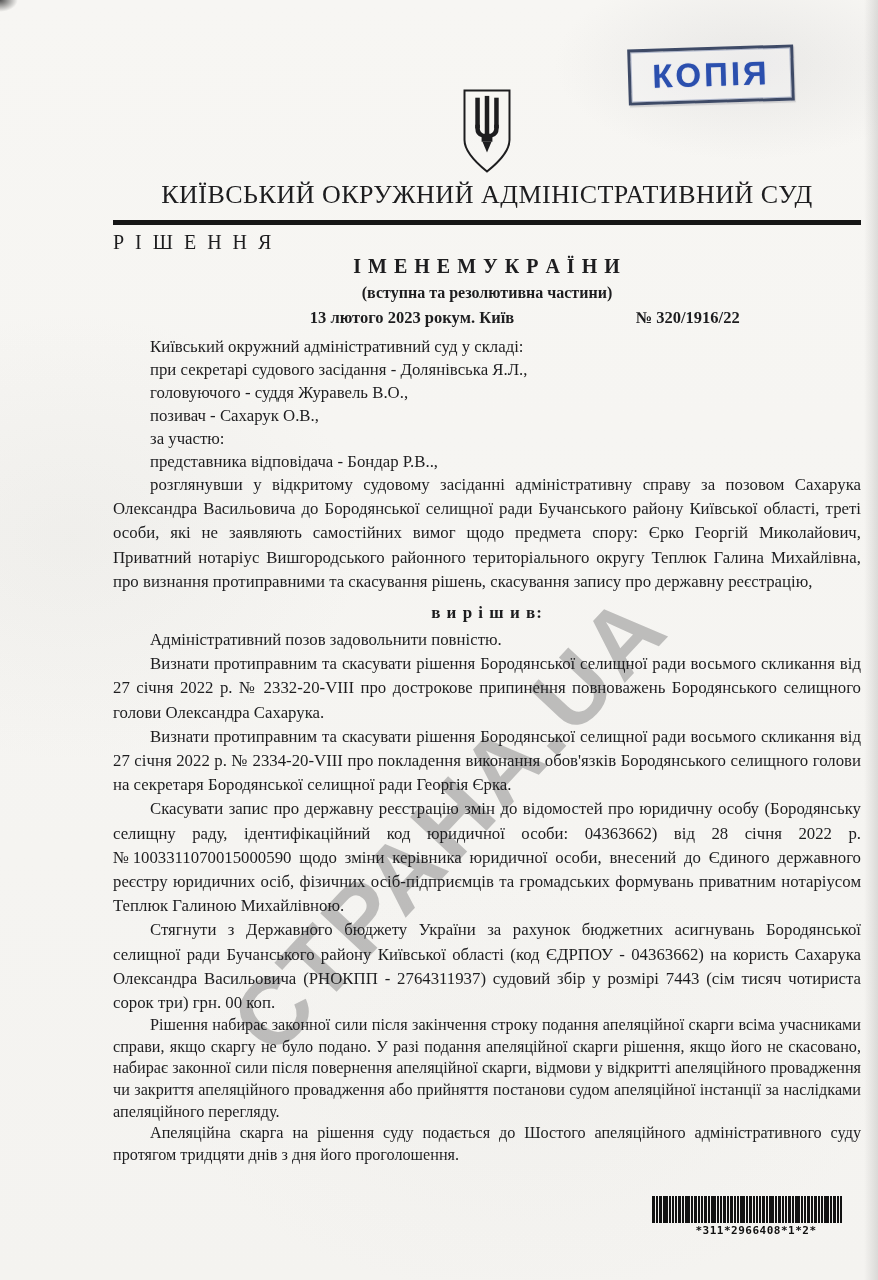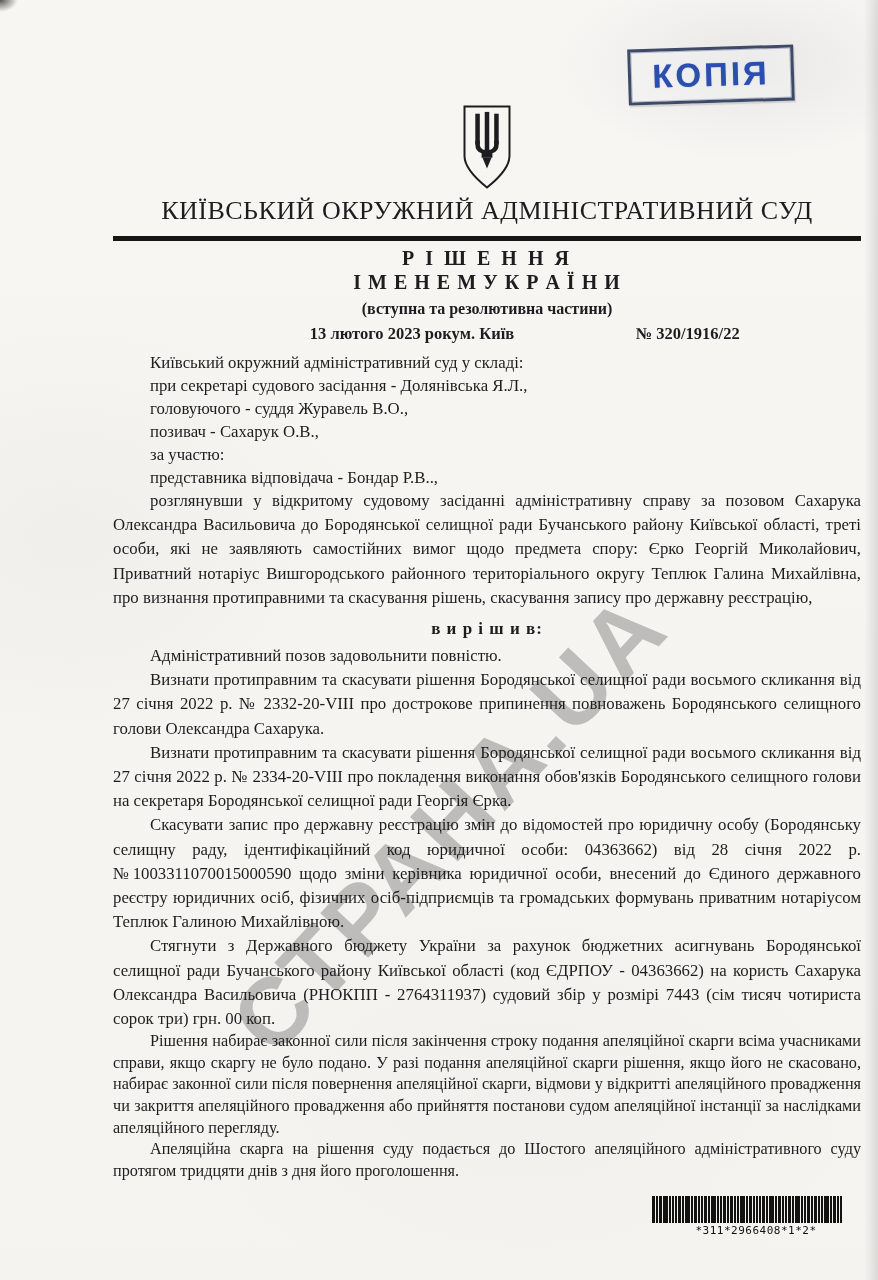--- a/index.html
+++ b/index.html
@@ -38,47 +38,47 @@
     box-shadow:inset 0 0 0 1px rgba(57,80,143,.35), 1px 2px 1px rgba(70,70,90,.18);
     display:flex;align-items:center;justify-content:center;
     transform:rotate(-1.8deg);
     color:#2b4fae;
     font-family:"Liberation Sans", sans-serif;
     font-weight:700;font-size:33px;letter-spacing:3px;
     text-shadow:0 0 1px rgba(43,79,174,.55);
     background:rgba(248,248,252,.25);
   }
 
-  .content{position:absolute;left:113px;width:748px;top:16px;z-index:2;}
+  .content{position:absolute;left:113px;width:748px;top:0;z-index:2;}
 
   .emblem{display:block;margin:88px auto 6px;}
   .court-name{text-align:center;font-size:26px;letter-spacing:.5px;white-space:nowrap;line-height:30px;}
   .rule{margin-top:10px;height:5px;background:#161616;}
-  .doc-title{margin-top:6px;text-align:center;font-weight:700;font-size:20px;letter-spacing:3px;line-height:22px;}
+  .doc-title{margin-top:6px;font-weight:400;font-size:20px;letter-spacing:3px;line-height:22px;}
   .doc-title2{margin-top:2px;text-align:center;font-weight:700;font-size:20px;letter-spacing:1px;line-height:22px;}
   .subtitle{margin-top:6px;text-align:center;font-weight:700;font-size:16px;line-height:20px;}
   .meta-row{margin-top:4px;display:flex;align-items:baseline;font-weight:700;font-size:16.5px;line-height:22px;}
   .meta-left{flex:1;text-align:right;}
   .meta-center{text-align:center;}
   .meta-right{flex:1;text-align:center;}
 
   .intro{margin-top:6px;font-size:16.8px;line-height:23px;padding-left:37px;}
   .case-par, .par{font-size:16.8px;line-height:24.2px;text-align:justify;text-indent:37px;}
   .decision-heading{text-align:center;font-weight:700;font-size:17px;margin:8px 0 4px;line-height:22px;letter-spacing:1px;font-family:Liberation Serif, serif;}
   .closing{}
   .closing .par{font-size:16.2px;line-height:21.6px;}
 
   
   .barcode{position:absolute;left:652px;top:1196px;z-index:2;width:208px;}
   .barcode-bars{display:flex;gap:1px;align-items:stretch;height:27px;}
   .bar{background:#121212;flex:0 0 auto;height:27px;}
   .barcode-label{
     text-align:center;margin-top:1px;
     font-family:"DejaVu Sans Mono", monospace;
-    font-weight:400;font-size:11px;letter-spacing:.5px;color:#111;
+    font-weight:700;font-size:11px;letter-spacing:.5px;color:#111;
   }
 </style>
 </head>
 <body>
 
 <div class="page">
 
   <div class="corner-smudge"></div>
   <div class="edge-shade"></div>
 

